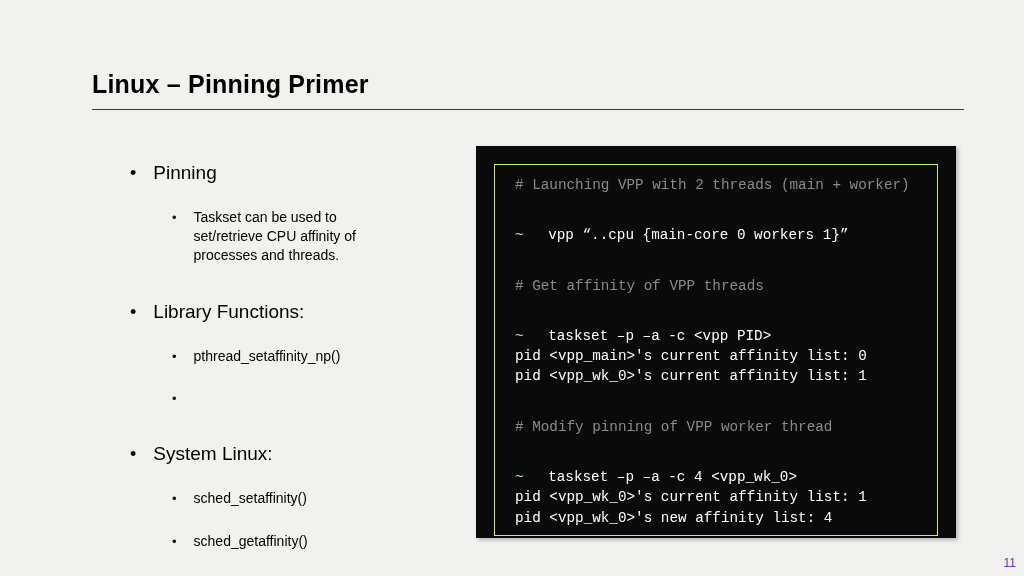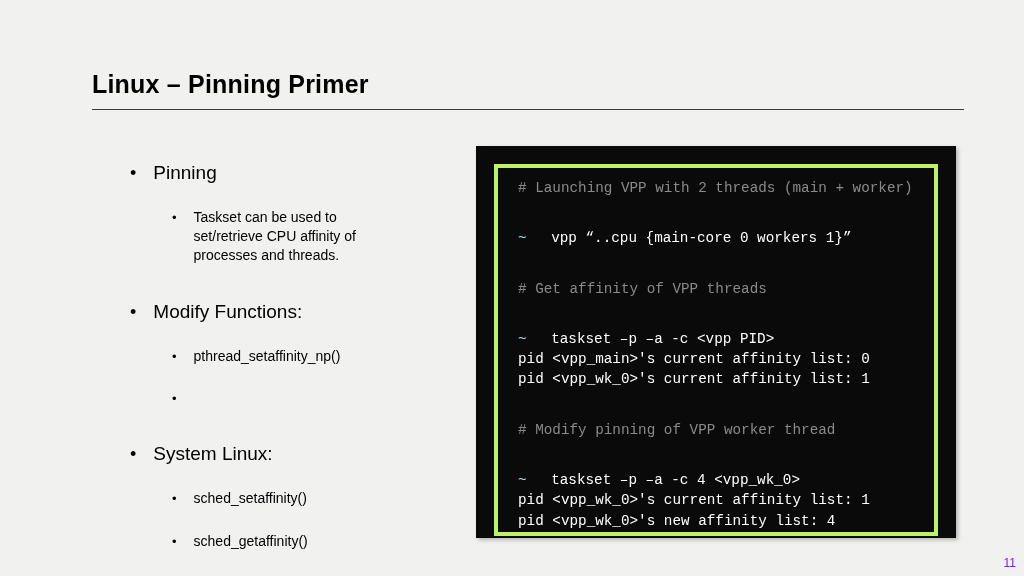--- a/index.html
+++ b/index.html
@@ -54,21 +54,21 @@
   }
   .sub-list li .sub-bullet { margin-right: 9px; font-size: 13px; }
   .terminal-wrap {
     flex: 1;
     background: #0a0a0a;
     padding: 10px;
     box-shadow: 2px 2px 4px rgba(0,0,0,0.25);
     height: 392px;
   }
   .terminal {
-    border: 4px solid #bef264;
+    border: 1px solid #bef264;
     height: 100%;
     padding: 10px 12px;
     font-family: "Consolas", "Menlo", "Courier New", monospace;
     font-size: 14.3px;
     line-height: 1.42;
     color: #fff;
     white-space: pre-wrap;
   }
   .comment { color: #8a8a8a; }
   .prompt  { color: #a7e6e4; }
@@ -103,21 +103,21 @@
           <li>
             <span class="sub-bullet">•</span>
             <span>Taskset can be used to set/retrieve CPU affinity of processes and threads.</span>
           </li>
         </ul>
       </div>
 
       <div class="section">
         <div class="sec-head">
           <span class="bullet">•</span>
-          <span>Modify Functions:</span>
+          <span>Library Functions:</span>
         </div>
         <ul class="sub-list">
           <li>
             <span class="sub-bullet">•</span>
             <span>pthread_setaffinity_np()</span>
           </li>
           <li>
             <span class="sub-bullet">•</span>
           </li>
         </ul>

